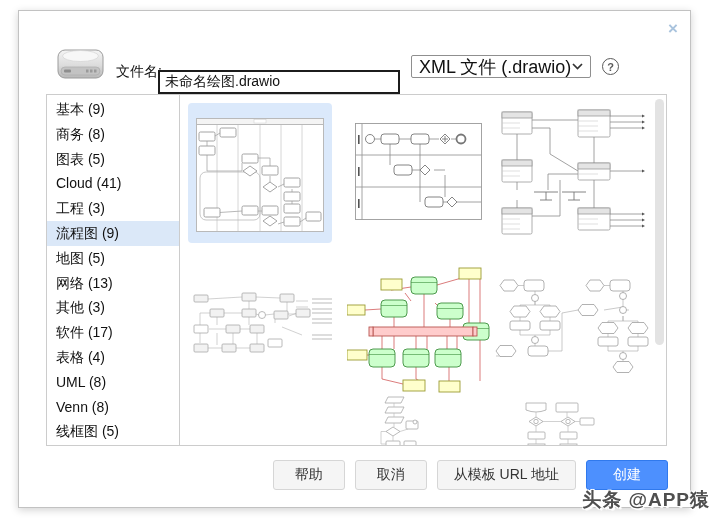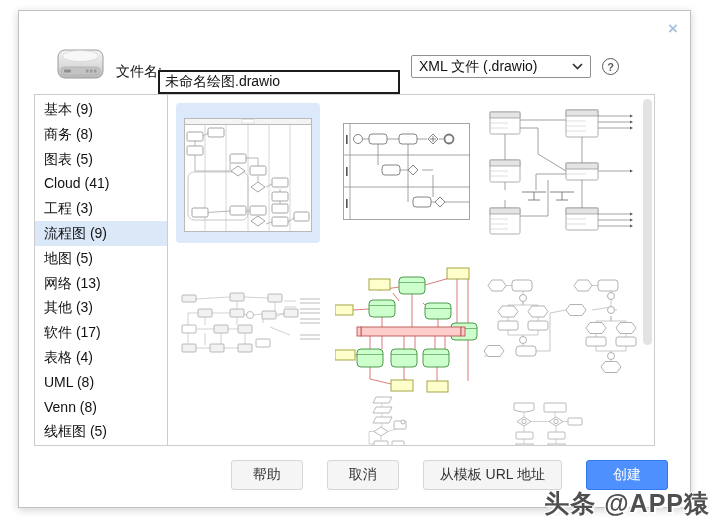--- a/index.html
+++ b/index.html
@@ -14,49 +14,49 @@
     color:#a9c3dd; cursor:pointer; line-height:1; }
 
   
   .disk-icon { position:absolute; left:37px; top:32px; }
   .file-label { position:absolute; left:97px; top:52px; font-size:14px; color:#111; }
   .filename-input { position:absolute; left:139px; top:59px; width:242px; height:24px;
     border:2px solid #1c1c1c; font-size:14px; padding:1px 5px; outline:none;
     font-family:"Liberation Sans", sans-serif; color:#111; }
   .format-select { position:absolute; left:392px; top:44px; width:180px; height:23px;
     border:1px solid #8f8f8f; border-radius:2px; background:#fff; display:flex;
-    align-items:center; justify-content:space-between; padding:0 7px; font-size:14px;
+    align-items:center; justify-content:space-between; padding:0 7px; font-size:18px;
     color:#111; cursor:pointer; }
   .help-circle { position:absolute; left:583px; top:47px; width:17px; height:17px;
     border:1.6px solid #5a5a5a; border-radius:50%; color:#5a5a5a; font-size:11px;
     font-weight:bold; display:flex; align-items:center; justify-content:center; cursor:pointer; }
 
   
-  .main-box { position:absolute; left:15px; top:83px; width:621px; height:352px;
+  .main-box { position:absolute; left:27px; top:83px; width:621px; height:352px;
     border:1px solid #ccc; display:flex; }
   .sidebar { width:133px; border-right:1px solid #ccc; background:#fff; padding-top:2px; }
   .sidebar-item { height:24.8px; line-height:24.8px; padding-left:9px; font-size:14px;
     color:#111; cursor:pointer; white-space:nowrap; }
   .sidebar-item.selected { background:#dbe8f8; }
 
   .tpl-panel { position:relative; flex:1; background:#fff; overflow:hidden; }
   .tpl { position:absolute; cursor:pointer; }
   .tpl-sel-bg { position:absolute; left:8px; top:8px; width:144px; height:140px;
     background:#dbe9fb; border-radius:4px; }
   .scroll-thumb { position:absolute; left:475px; top:4px; width:9px; height:246px;
     background:#e3e3e3; border-radius:5px; cursor:pointer; }
 
   
-  .footer { position:absolute; right:22px; bottom:17px; display:flex; gap:24px; }
+  .footer { position:absolute; right:22px; bottom:17px; display:flex; gap:10px; }
   .btn { height:30px; padding:0 16px; background:#f5f5f5; border:1px solid #d6d6d6;
     border-radius:3px; font-size:14px; color:#333; cursor:pointer; min-width:72px;
     font-family:"Liberation Sans", sans-serif; }
   .btn.primary { background:#4d90fe; border-color:#3079ed; color:#fff; min-width:82px; }
 
-  .watermark { position:absolute; right:1px; top:487px; font-size:25px; font-weight:bold;
+  .watermark { position:absolute; right:1px; top:487px; font-size:19px; font-weight:bold;
     color:#4f4f4f; letter-spacing:1px; z-index:5;
     text-shadow:-1px -1px 0 #fff, 1px -1px 0 #fff, -1px 1px 0 #fff, 1px 1px 0 #fff,
       2px 2px 1px #fff; }
 </style>
 </head>
 <body>
 
 <div class="dialog">
 
   <span class="close-x">×</span>

